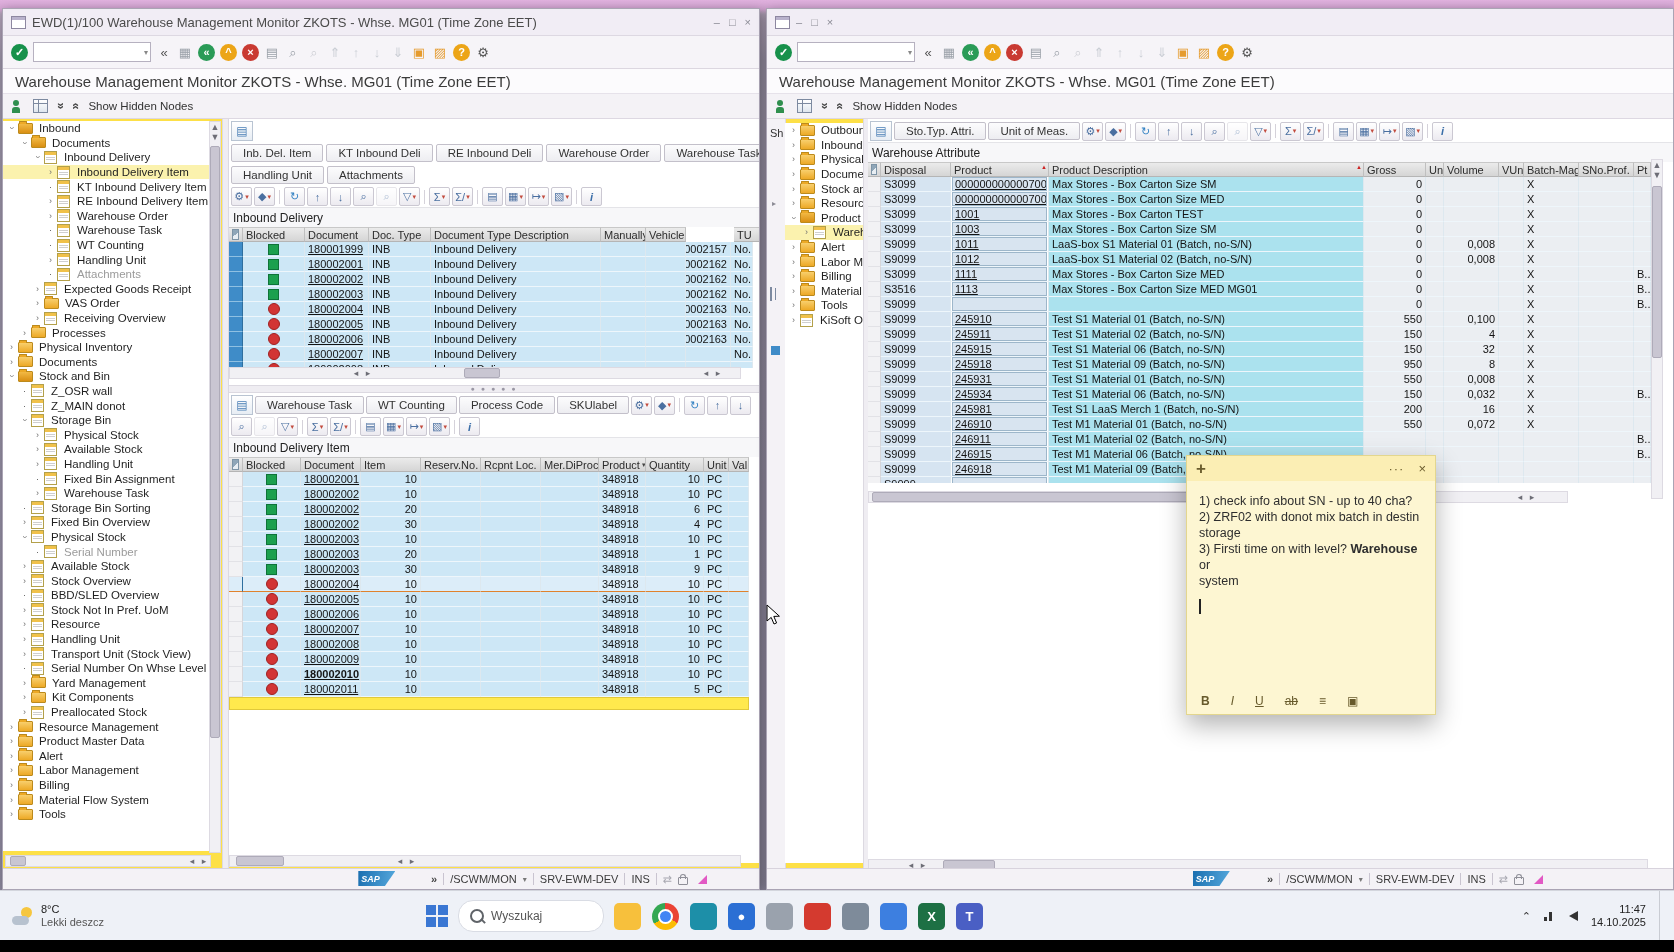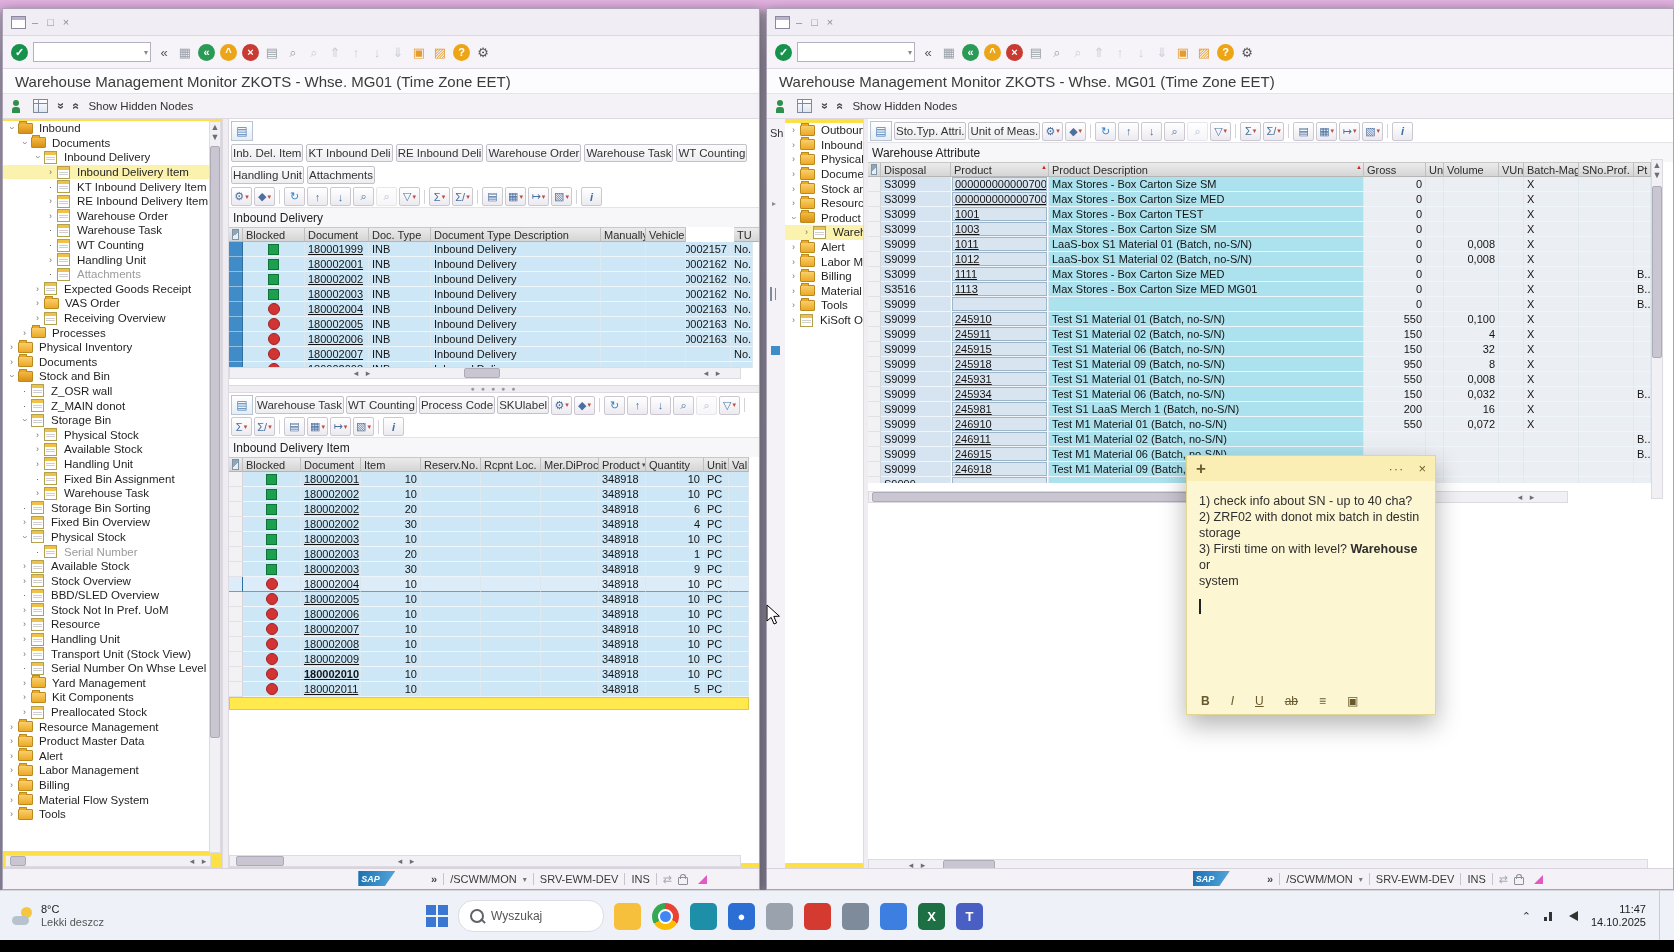--- a/index.html
+++ b/index.html
@@ -68,21 +68,21 @@
                        border:1px solid #bc8a1c;border-bottom:none;border-radius:1px 1px 0 0}
   .tico-folder.open{background:linear-gradient(#f2b944,#d98f13)}
   .tico-doc{width:11px;height:11px;background:#fff;border:1px solid #b3a04a;margin:0 4px 0 1px;position:relative;flex:0 0 auto}
   .tico-doc::before{content:"";position:absolute;left:0;right:0;top:0;height:3px;background:#f0c14a}
   .tico-doc::after{content:"";position:absolute;left:1px;right:1px;top:5px;height:1px;background:#cfcfcf;box-shadow:0 2px 0 #cfcfcf}
   .tlabel{padding:0 3px}
   
   .panel{position:absolute;background:#fff;overflow:hidden}
   .tabsrow{display:flex;align-items:center;gap:3px;margin:2px 0 1px 2px;height:20px;overflow:hidden;white-space:nowrap}
   .tabbtn{border:1px solid #c3c0ca;background:linear-gradient(#fcfcfd,#ededf1);color:#333;font-size:11.5px;
-          padding:2px 1px;border-radius:2px;flex:0 0 auto;cursor:default}
+          padding:2px 11px;border-radius:2px;flex:0 0 auto;cursor:default}
   .leadico{width:20px;height:18px;border:1px solid #b9c4d2;background:linear-gradient(#ffffff,#e7edf4);
            display:inline-flex;align-items:center;justify-content:center;color:#4a7fb5;font-size:12px;flex:0 0 auto}
   .alvrow{display:flex;align-items:center;gap:2px;margin:2px 0 1px 2px;flex-wrap:wrap}
   .alvico{height:17px;min-width:17px;border:1px solid #cbc8d2;background:linear-gradient(#ffffff,#eceaf0);
           display:inline-flex;align-items:center;justify-content:center;font-size:11px;color:#4a6fa0;
           padding:0 1px;border-radius:2px;flex:0 0 auto}
   .alvico .dd{font-size:7px;color:#c24b3e;margin-left:1px}
   .alvico.blue{color:#2e7fc2}.alvico.infoc{color:#3a6ea8;font-style:italic;font-weight:bold}
   .alvsep{width:1px;height:14px;background:#d5d2da;margin:0 2px;flex:0 0 auto}
   .gcaption{font-size:12px;color:#222;padding:3px 0 2px 4px;border-top:1px solid #e4e4e8;background:#f7f7f9}
@@ -167,20 +167,21 @@
   .cursor{position:absolute;z-index:99}
 </style>
 </head>
 <body>
 
 <div class="desktop">
 
   <div class="win" id="win-left" style="left:2px;top:8px;width:758px;height:882px">
     <div class="titlebar">
       <span class="sysico"></span>
+      <span class="title">EWD(1)/100 Warehouse Management Monitor ZKOTS - Whse. MG01 (Time Zone EET)</span>
       <span class="winctl">
         <span>–</span>
         <span>□</span>
         <span>×</span>
       </span>
     </div>
     <div class="toolbar tb-host">
         <span class="circle c-green">✓</span>
         <span class="tb-input">
           <span class="dd">▾</span>

